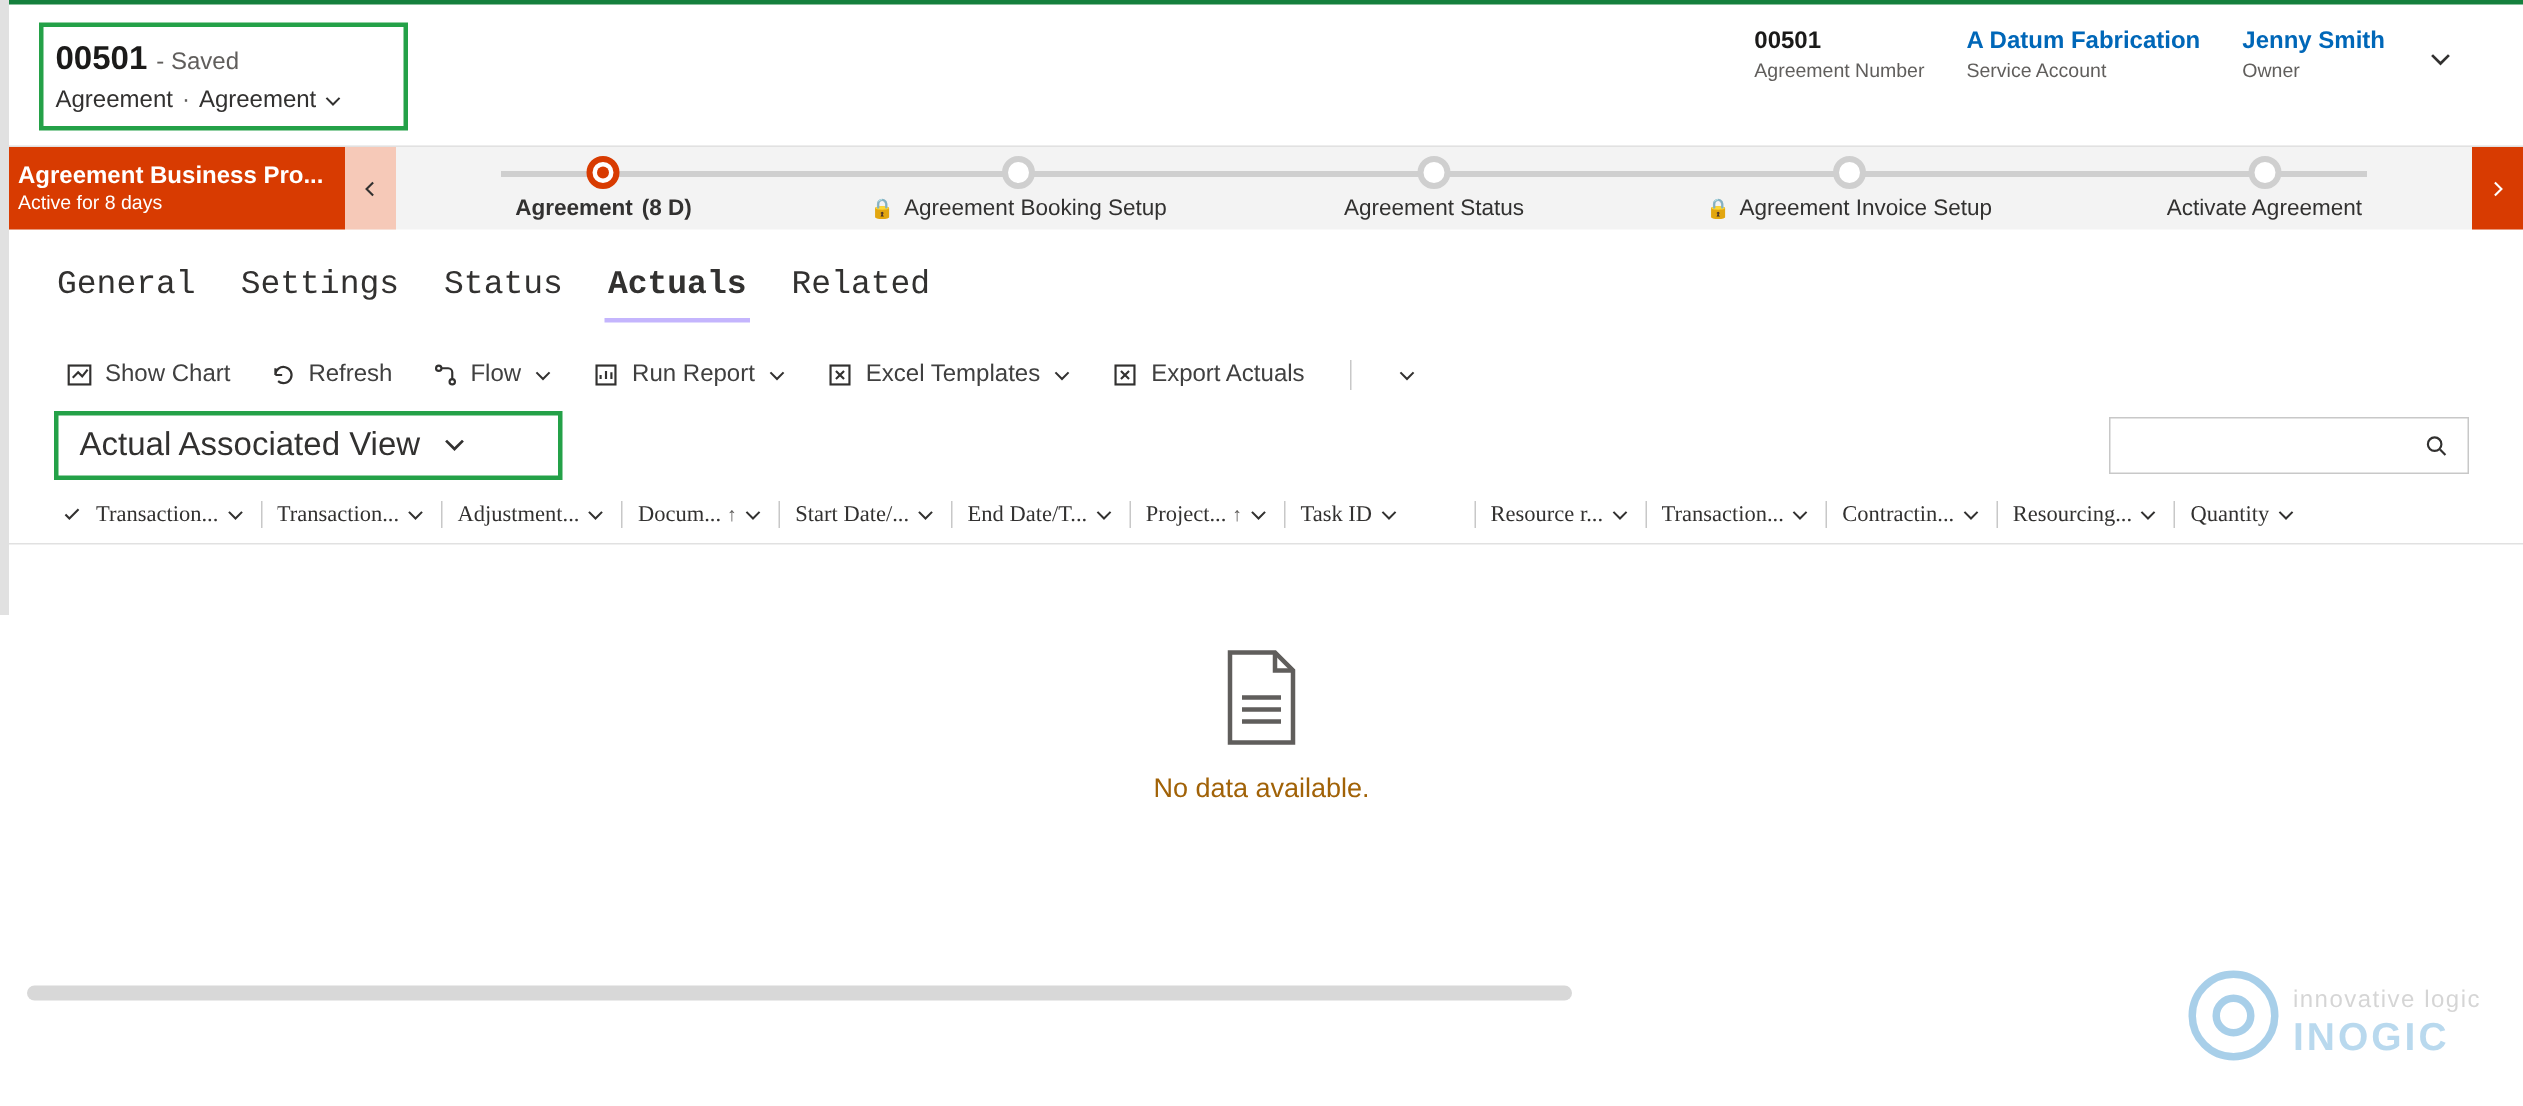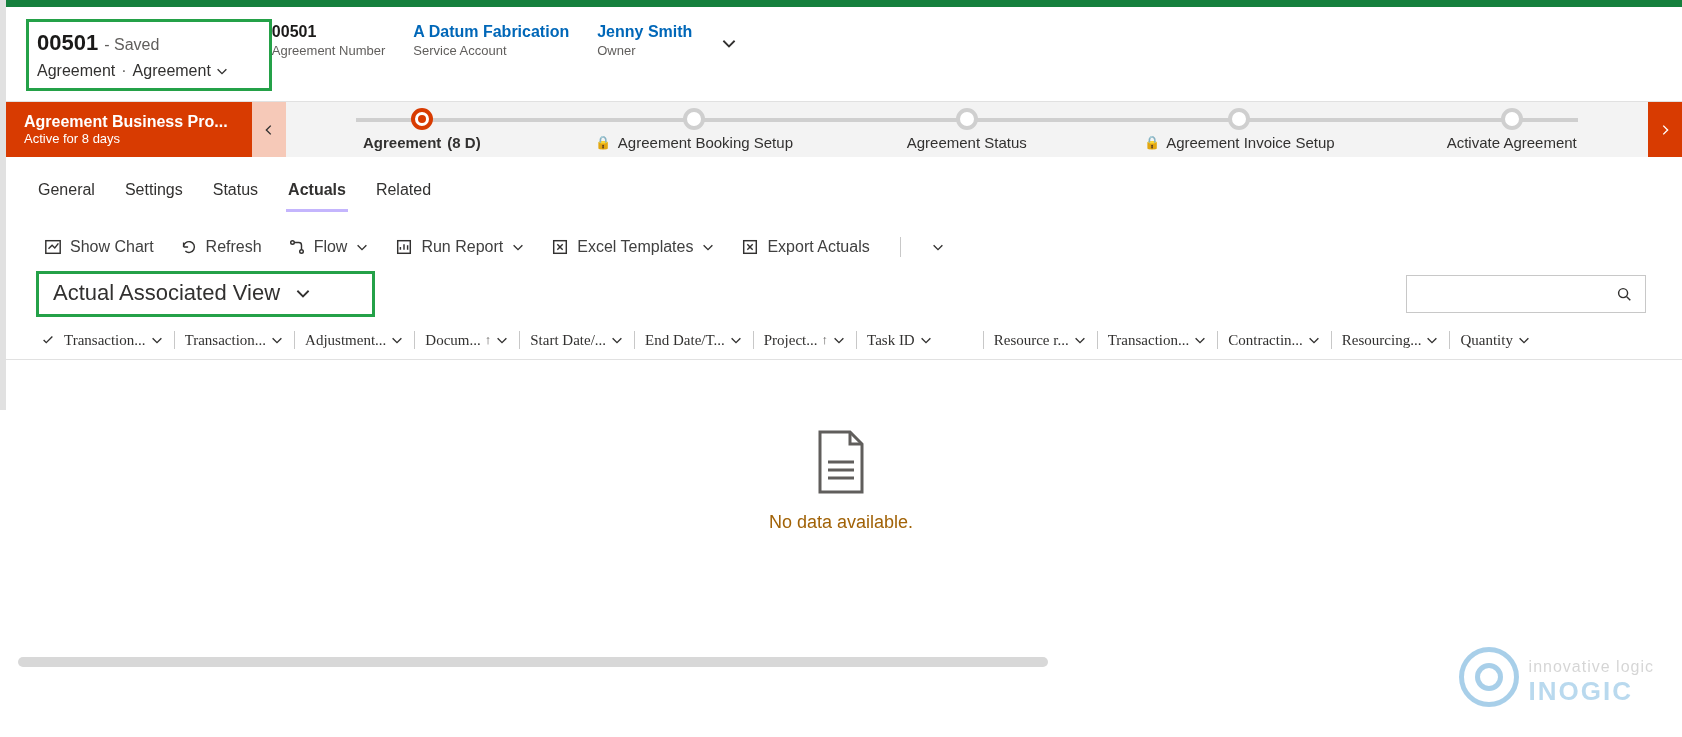--- a/index.html
+++ b/index.html
@@ -10,23 +10,24 @@
     background: #fff;
     width: 1682px;
     height: 737px;
     position: relative;
     overflow: hidden;
   }
 
   
   .header {
     display: flex;
+    justify-content: space-between;
     align-items: flex-start;
     padding: 16px 30px 10px 30px;
-    border-top: 7px solid #15803d;
+    border-top: 3px solid #15803d;
   }
   .header-left {
     border: 3px solid #24a148;
     padding: 8px 40px 8px 8px;
     display: inline-block;
     margin-left: -4px;
     margin-top: -4px;
   }
   .title-row { display: flex; align-items: baseline; gap: 6px; }
   .record-id { font-size: 22px; font-weight: 600; color: #1b1a19; }
@@ -47,21 +48,21 @@
   .bpf {
     display: flex;
     align-items: stretch;
     height: 56px;
     background: #f3f3f3;
     border-top: 1px solid #e1e1e1;
   }
   .bpf-title {
     background: #d83b01;
     color: #fff;
-    padding: 8px 24px;
+    padding: 8px 12px;
     display: flex;
     flex-direction: column;
     justify-content: center;
     min-width: 230px;
   }
   .bpf-title .line1 { font-size: 16px; font-weight: 600; white-space: nowrap; overflow: hidden; text-overflow: ellipsis; max-width: 210px; }
   .bpf-title .line2 { font-size: 13px; }
   .bpf-nav {
     width: 34px;
     background: #f6c9b8;
@@ -113,21 +114,21 @@
     width:8px; height:8px;
     border-radius:50%;
     background:#d83b01;
   }
   .bpf-label { font-size: 15px; color:#323130; display:flex; align-items:center; gap:6px; }
   .bpf-stage.active .bpf-label { font-weight: 600; }
   .lock-icon { font-size: 13px; color:#605e5c; }
 
   
   .tabs { display: flex; gap: 26px; padding: 18px 36px 0 36px; border-bottom: 1px solid transparent; }
-  .tab { font-size: 16px; color:#323130; padding: 6px 2px 10px 2px; cursor:pointer; }
+  .tab { font-size: 22px; color:#323130; padding: 6px 2px 10px 2px; cursor:pointer;font-family:Liberation Mono, monospace; }
   .tab.active { font-weight: 600; border-bottom: 3px solid #c4b5fd; }
 
   
   .toolbar {
     display: flex;
     align-items: center;
     gap: 26px;
     padding: 24px 44px 6px 44px;
     font-size: 16px;
   }

